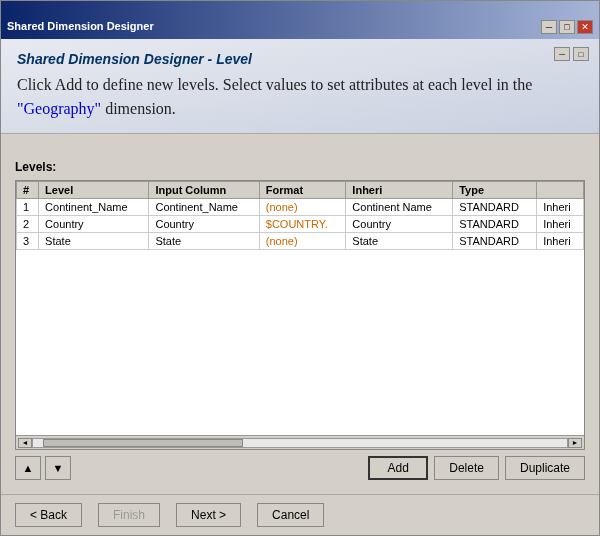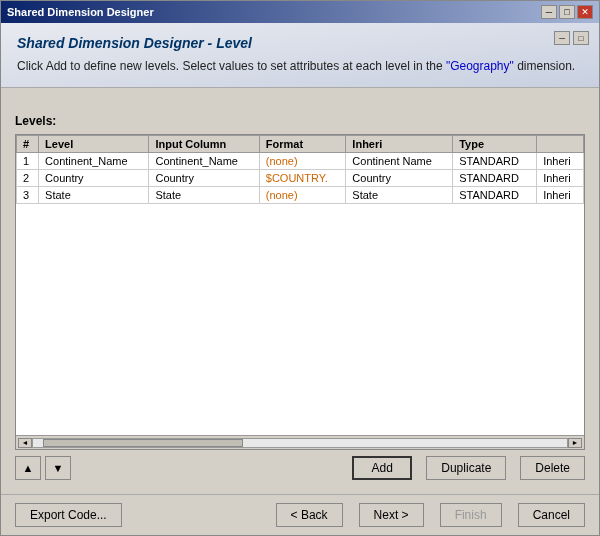--- a/index.html
+++ b/index.html
@@ -15,23 +15,22 @@
       width: 600px;
       height: 536px;
       background: #d4d0c8;
       border: 1px solid #888;
       display: flex;
       flex-direction: column;
     }
     .title-bar {
       background: linear-gradient(to right, #0a246a, #a6b5d7);
       color: white;
-      padding: 3px 6px;
-      display: flex;
-      align-items: center;
+      padding: 19px 6px;
+      display: flex;
       justify-content: space-between;
       height: 22px;
       user-select: none;
     }
     .title-bar-text {
       font-size: 11px;
       font-weight: bold;
     }
     .title-bar-controls {
       display: flex;
@@ -60,23 +59,24 @@
       position: relative;
     }
     .header-title {
       font-size: 14px;
       font-weight: bold;
       color: #003366;
       margin-bottom: 6px;
       font-style: italic;
     }
     .header-desc {
-      font-size: 12px;
+      font-size: 16px;
       color: #222;
       line-height: 1.5;
+      font-family: Liberation Serif, serif;
     }
     .header-desc .highlight {
       color: #0000cc;
     }
     .header-icons {
       position: absolute;
       top: 8px;
       right: 10px;
       display: flex;
       gap: 3px;
@@ -202,21 +202,21 @@
       background: #d4d0c8;
       border: 1px solid #888;
       display: flex;
       align-items: center;
       justify-content: center;
       cursor: pointer;
       font-size: 11px;
     }
     .crud-btns {
       display: flex;
-      gap: 14px;
+      gap: 6px;
     }
     .btn {
       padding: 3px 14px;
       background: #d4d0c8;
       border: 1px solid #888;
       cursor: pointer;
       font-size: 12px;
       height: 24px;
       min-width: 60px;
       display: flex;
@@ -343,31 +343,28 @@
       <div class="arrow-btns">
         <div class="arrow-btn">
           <span>▲</span>
         </div>
         <div class="arrow-btn">
           <span>▼</span>
         </div>
       </div>
       <div class="crud-btns">
         <button class="btn primary">Add</button>
+        <button class="btn">Delete</button>
         <button class="btn">Duplicate</button>
-        <button class="btn">Delete</button>
       </div>
     </div>
   </div>
 
   <div class="footer">
-    <div class="footer-left">
-      <button class="btn">Export Code...</button>
-    </div>
     <div class="footer-right">
       <button class="btn">&lt; Back</button>
+      <button class="btn btn-disabled" style="color:#999;">Finish</button>
       <button class="btn">Next &gt;</button>
-      <button class="btn btn-disabled" style="color:#999;">Finish</button>
       <button class="btn">Cancel</button>
     </div>
   </div>
 
 </div>
 
 </body></html>

